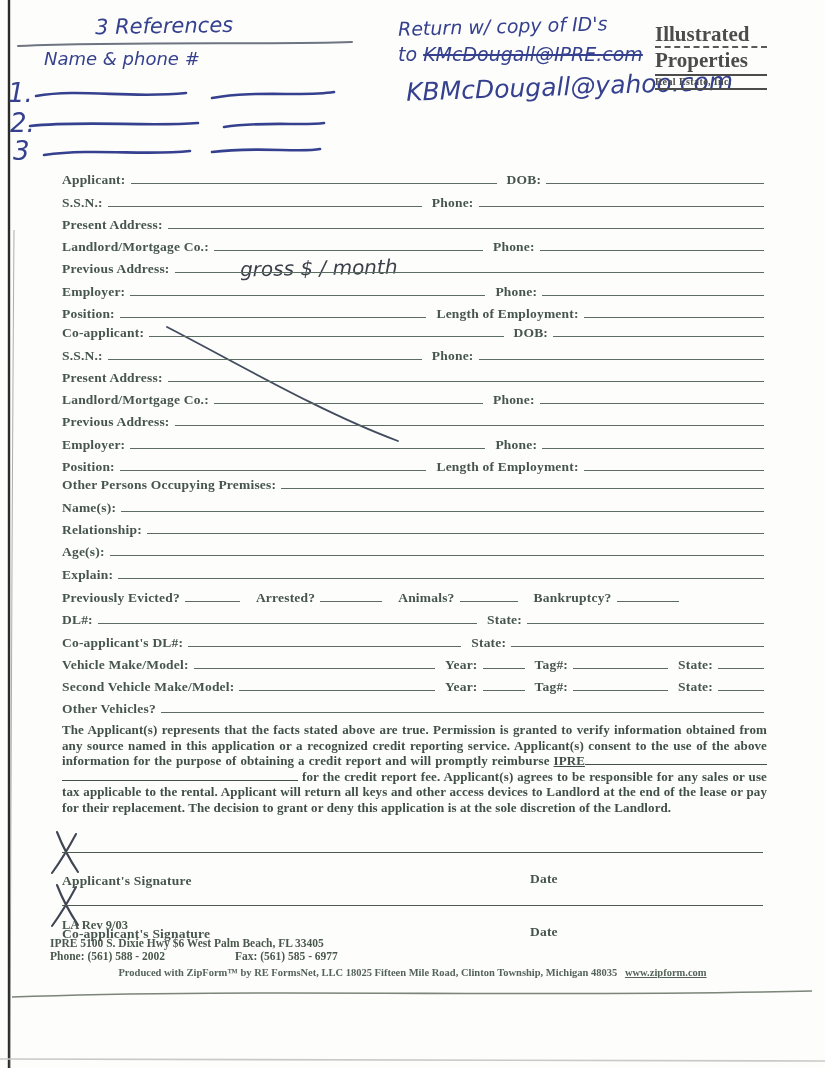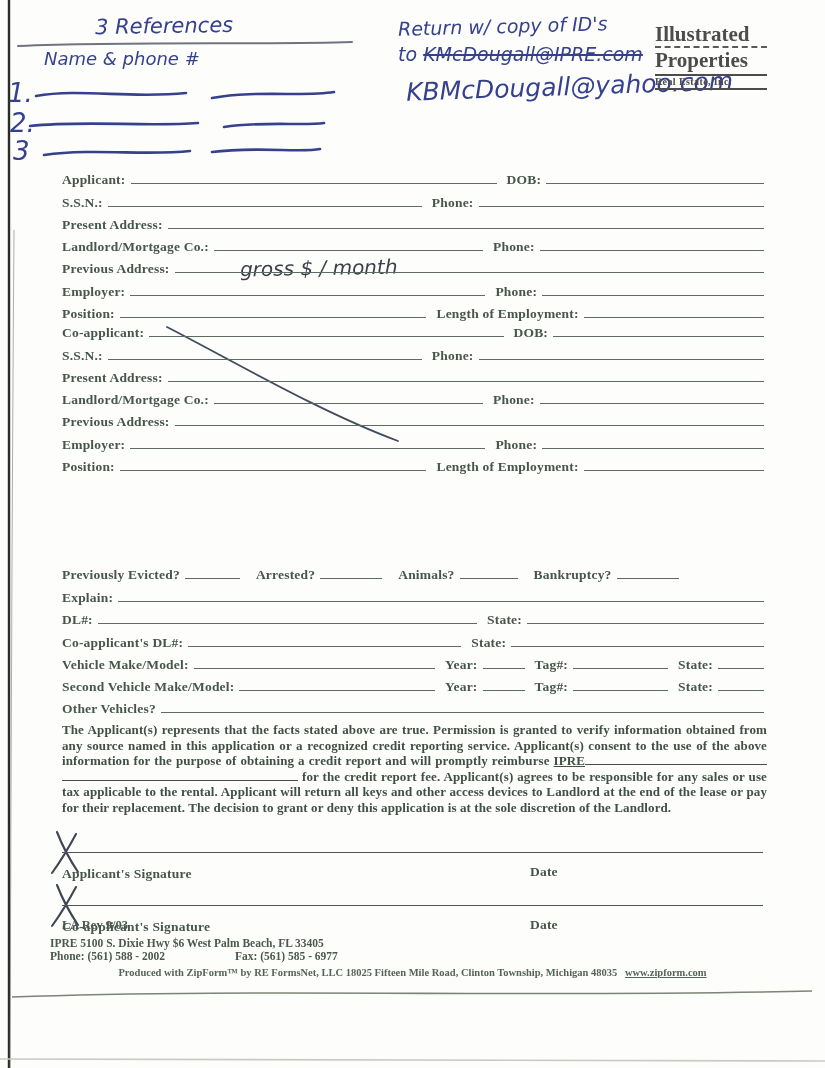--- a/index.html
+++ b/index.html
@@ -28,21 +28,21 @@
   #logo .l3{font-weight:bold;font-size:10px;border-top:2px solid #4c4c4c;
             border-bottom:2px solid #4c4c4c;margin-top:3px;padding:1px 0;letter-spacing:.4px;}
   
   #legal{position:absolute;left:62px;right:58px;top:722px;margin:0;font-weight:bold;
          font-size:13px;line-height:15.6px;color:#415047;text-align:justify;letter-spacing:.1px;}
   .ipre{text-decoration:underline;margin-left:4px;}
   .blank-inline{display:inline-block;height:11px;border-bottom:1.6px solid #415047;}
   
   .sigblock{position:absolute;left:62px;right:62px;}
   .sigline{border-bottom:1.8px solid #4c5a51;height:24px;}
-  .sigrow{position:relative;margin-top:11px;}
+  .sigrow{position:relative;margin-top:18px;}
   .sig-date{position:absolute;left:468px;top:0;}
   
   .ftxt{position:absolute;font-weight:bold;color:#4a584e;white-space:nowrap;}
   #produced{position:absolute;left:0;right:0;top:967px;text-align:center;font-weight:bold;
             font-size:10.5px;color:#55645a;}
   #produced .url{text-decoration:underline;margin-left:5px;}
   
   #ink{position:absolute;left:0;top:0;pointer-events:none;}
 </style>
 </head>
@@ -175,36 +175,54 @@
       <span class="fline" style="flex:1;"></span>
     </div>
     <div class="row">
       <span class="lbl">Position:</span>
       <span class="fline" style="flex:1.7;"></span>
       <span class="lbl lbl2">Length of Employment:</span>
       <span class="fline" style="flex:1;"></span>
     </div>
   </div>
 
+  <div class="sec" style="top:470px;">
+    <div class="row">
+      <span class="lbl">Other Persons Occupying Premises:</span>
+      <span class="fline"></span>
+    </div>
+    <div class="row">
+      <span class="lbl">Name(s):</span>
+      <span class="fline"></span>
+    </div>
+    <div class="row">
+      <span class="lbl">Relationship:</span>
+      <span class="fline"></span>
+    </div>
+    <div class="row">
+      <span class="lbl">Age(s):</span>
+      <span class="fline"></span>
+    </div>
+  </div>
 
   <div class="sec" style="top:560px;">
+    <div class="row">
+      <span class="lbl">Explain:</span>
+      <span class="fline"></span>
+    </div>
     <div class="row">
       <span class="lbl">Previously Evicted?</span>
       <span class="fline fx mr" style="width:55px;"></span>
       <span class="lbl">Arrested?</span>
       <span class="fline fx mr" style="width:62px;"></span>
       <span class="lbl">Animals?</span>
       <span class="fline fx mr" style="width:58px;"></span>
       <span class="lbl">Bankruptcy?</span>
       <span class="fline fx" style="width:62px;"></span>
     </div>
-    <div class="row">
-      <span class="lbl">Explain:</span>
-      <span class="fline"></span>
-    </div>
   </div>
 
   <div class="sec" style="top:605px;">
     <div class="row">
       <span class="lbl">DL#:</span>
       <span class="fline" style="flex:1.6;"></span>
       <span class="lbl lbl2">State:</span>
       <span class="fline" style="flex:1;"></span>
     </div>
     <div class="row">

